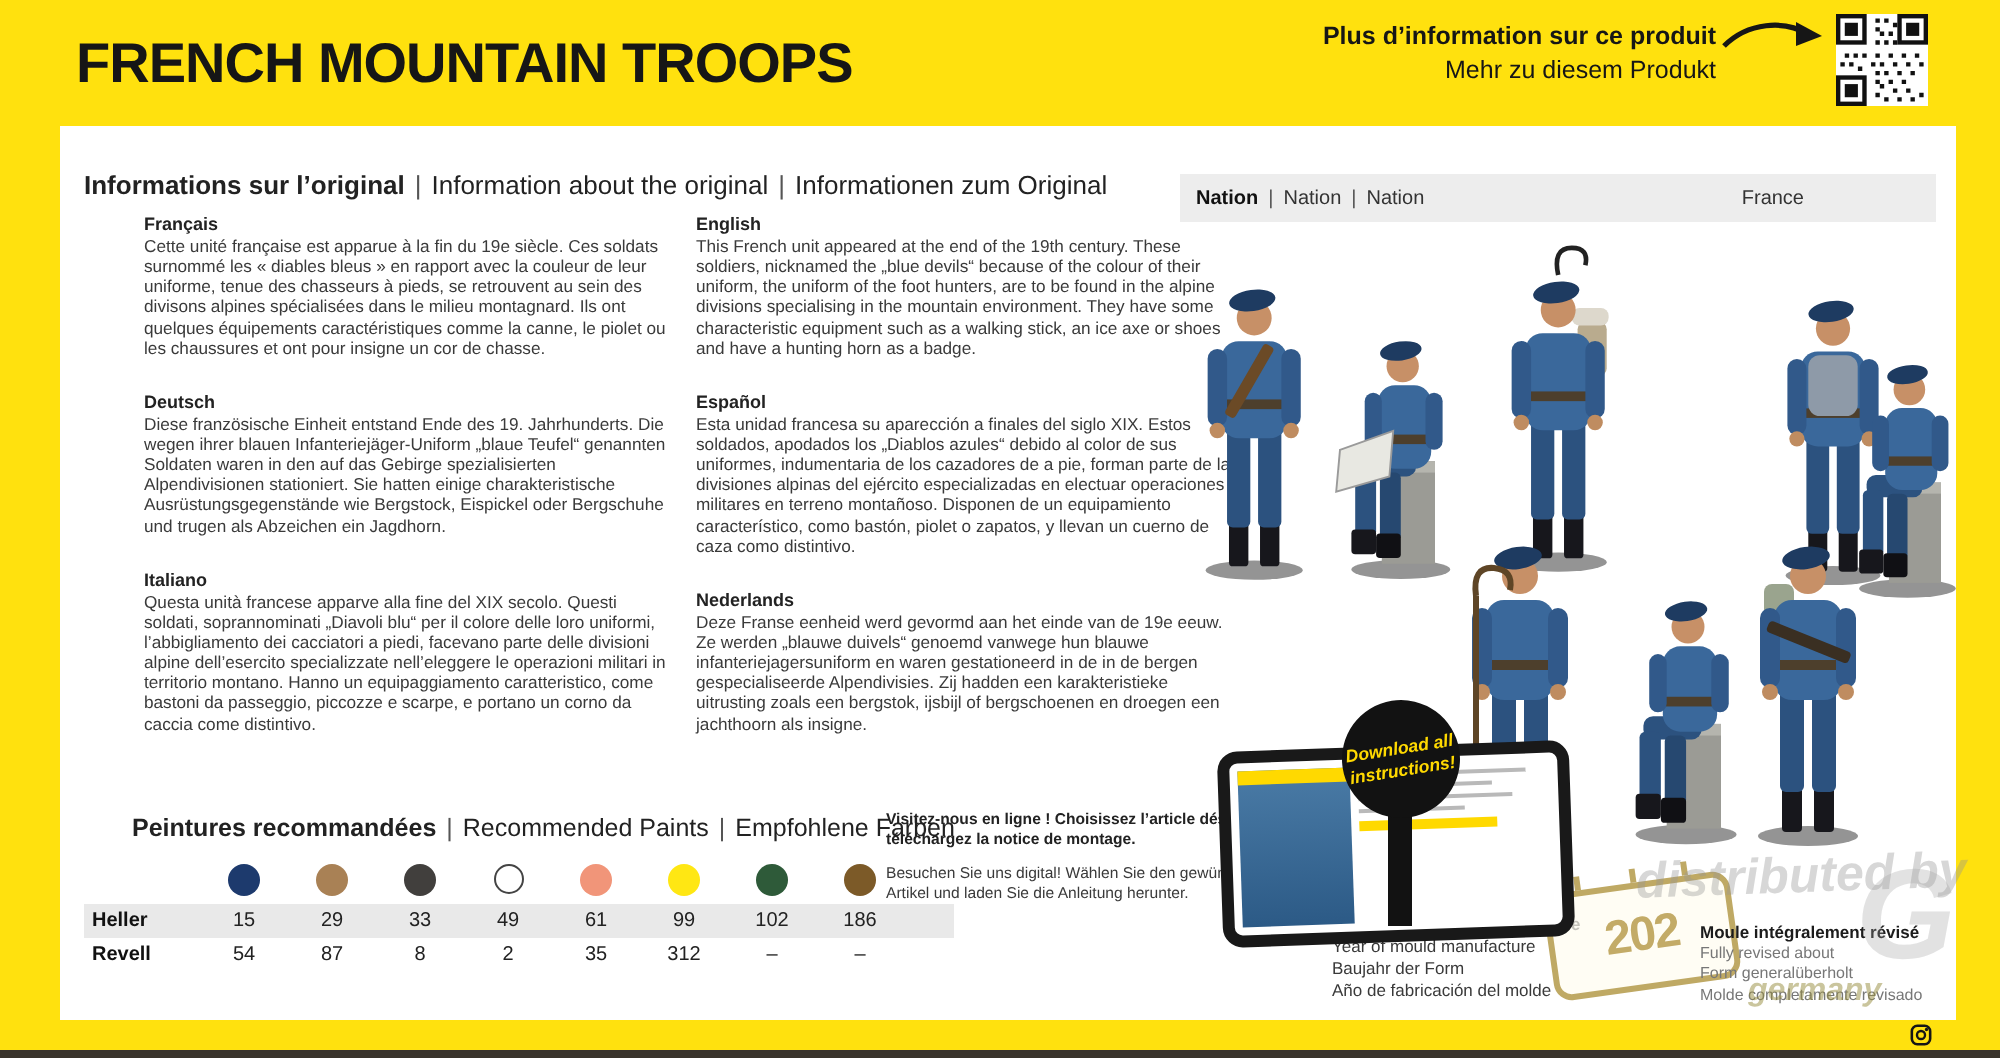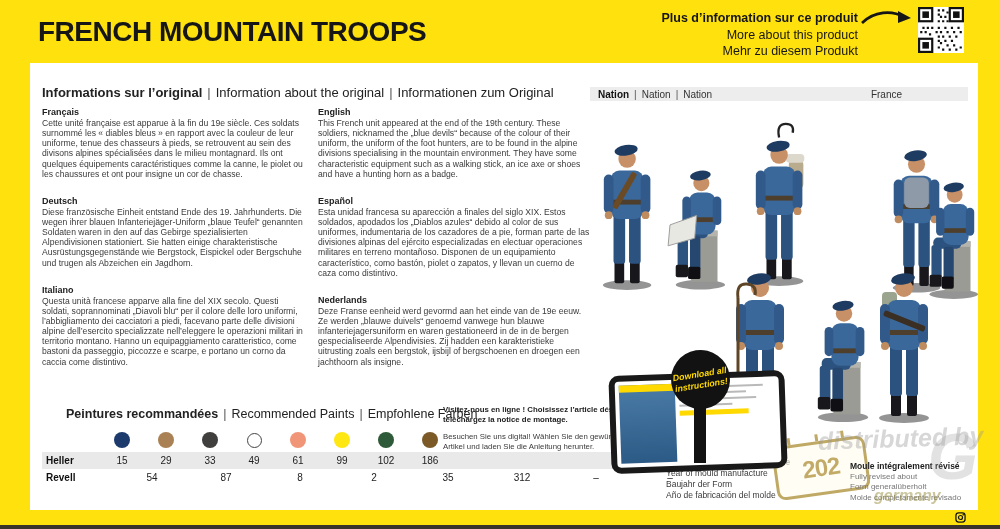--- a/index.html
+++ b/index.html
@@ -10,41 +10,41 @@
          letter-spacing:-0.5px;color:#161616;}
   .more-info{position:absolute;top:10px;right:142px;text-align:right;font-size:12.5px;line-height:1.32;color:#161616;}
   .more-info .mi-fr{font-weight:700;}
   .arrow{position:absolute;left:860px;top:8px;}
   .qr{position:absolute;left:918px;top:7px;width:46px;height:46px;}
   
   .white{position:absolute;left:30px;top:63px;width:948px;height:447px;background:#ffffff;}
   .info-heading{position:absolute;left:12px;top:22px;font-size:13px;color:#222;white-space:nowrap;}
   .info-heading .hd-b{font-weight:700;}
   .sep{margin:0 5px;color:#555;font-weight:400;}
-  .col{position:absolute;top:44px;}
+  .col{position:absolute;top:44px;margin-left:30px;}
   .col1{left:12px;width:264px;}
   .col2{left:288px;width:272px;}
   .lang-block{margin-bottom:17px;}
   .lang-name{font-size:9px;font-weight:700;color:#222;margin-bottom:1px;}
   .lang-text{font-size:8.6px;line-height:1.18;color:#3a3a3a;}
   
-  .nation-bar{position:absolute;left:560px;top:24px;width:378px;height:14px;background:#ededed;
+  .nation-bar{position:absolute;left:560px;top:24px;width:378px;height:24px;background:#ededed;
               display:flex;align-items:center;font-size:10px;color:#333;padding:0 8px;box-sizing:border-box;}
   .nation-bar .nb-b{font-weight:700;color:#111;}
   .nation-value{margin-left:auto;margin-right:58px;}
   
   .figures{position:absolute;left:560px;top:45px;z-index:1;}
   
   .paints{position:absolute;left:12px;top:344px;}
   .paints-heading{font-size:12.5px;color:#222;white-space:nowrap;margin-bottom:9px;}
   .paints-heading .hd-b{font-weight:700;padding-left:24px;}
   .prow{display:grid;grid-template-columns:58px repeat(8,44px);align-items:center;}
   .prow.swatches{height:22px;}
   .prow.shade{background:#e9e9e9;height:17px;}
-  .prow.plain{height:17px;gap:30px;}
+  .prow.plain{height:17px;}
   .brand{font-size:10px;font-weight:700;padding-left:4px;color:#111;}
   .pcell{text-align:center;font-size:10px;color:#222;}
   .swatch{display:inline-block;width:16px;height:16px;border-radius:50%;}
   .swatch.outlined{border:1.5px solid #444;width:13px;height:13px;}
   
   .visit{position:absolute;left:413px;top:342px;width:195px;font-size:7.8px;line-height:1.28;color:#3a3a3a;z-index:1;}
   .visit p{margin:0 0 7px 0;}
   .visit p:first-child{font-weight:700;color:#222;}
   
   .tablet{position:absolute;left:580px;top:310px;width:156px;height:78px;background:#fff;
@@ -93,21 +93,20 @@
 </style>
 </head>
 <body>
 
 <div class="page">
 
   <h1 class="title">FRENCH MOUNTAIN TROOPS</h1>
 
   <div class="more-info">
     <div class="mi-fr">Plus d’information sur ce produit</div>
-    <div>More about this product</div>
     <div>Mehr zu diesem Produkt</div>
   </div>
 
   <svg class="arrow" width="54" height="24" viewBox="0 0 54 24">
     <path d="M2 15 C 14 3, 32 2, 44 9" stroke="#161616" stroke-width="2.6" fill="none"></path>
     <path d="M38 3 L 51 10 L 38 15 Z" fill="#161616"></path>
   </svg>
 
   <svg class="qr" viewBox="0 0 21 21">
     <rect x="0" y="0" width="21" height="21" fill="#fff"></rect>

